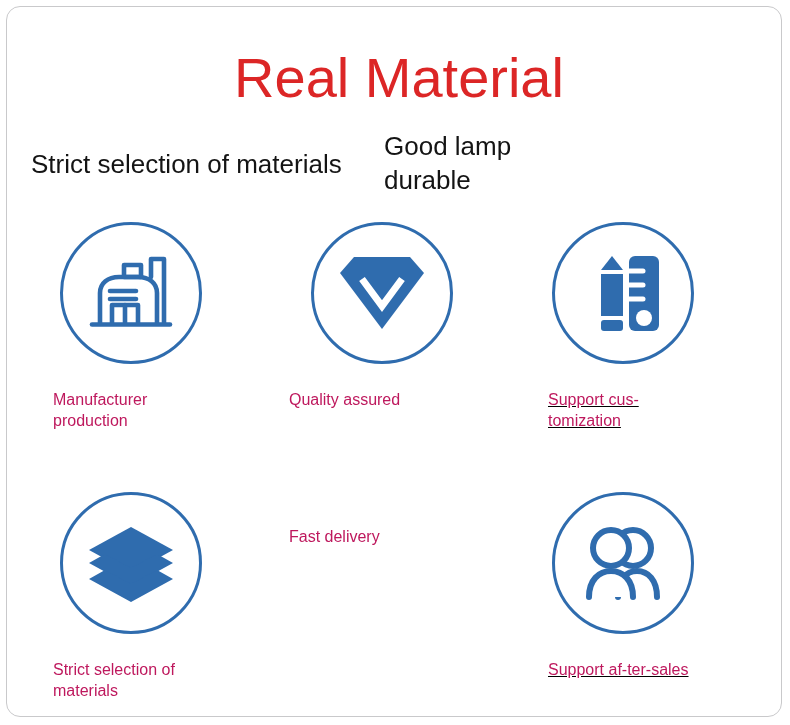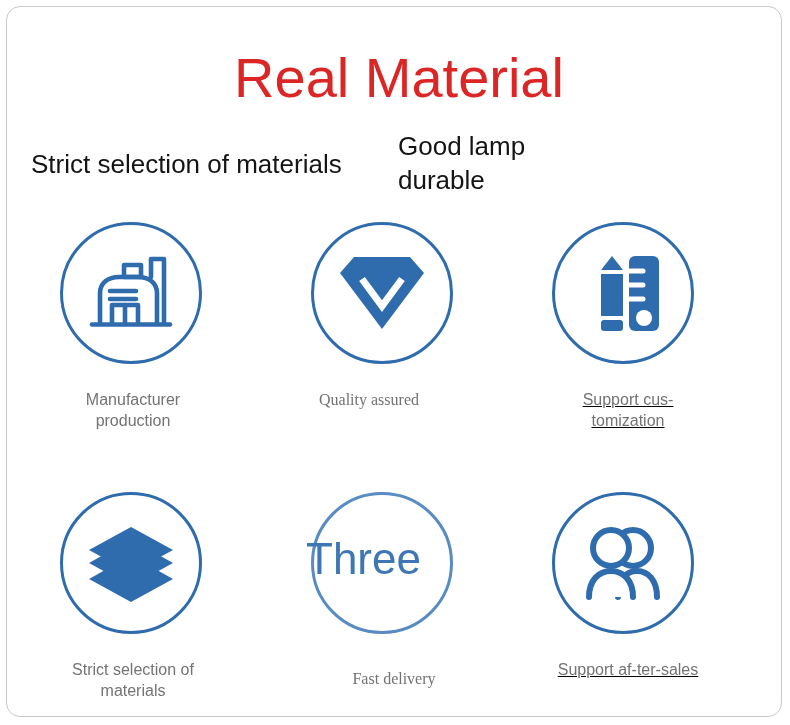--- a/index.html
+++ b/index.html
@@ -54,21 +54,21 @@
     left: 31px;
     top: 148px;
     color: #141414;
     font-size: 26px;
     line-height: 32px;
     white-space: nowrap;
   }
 
   .subtitle-right {
     position: absolute;
-    left: 398px;
+    left: 384px;
     top: 129px;
     width: 200px;
     color: #141414;
     font-size: 26px;
     line-height: 34px;
   }
 
   
   .grid {
     position: absolute;
@@ -103,35 +103,34 @@
     justify-content: center;
     position: relative;
   }
   .circle.soft {
     border-color: #4a82bd;
     border-width: 3px;
     opacity: 0.92;
   }
 
   .label {
-    color: #737373;
+    color: #be185d;
     font-size: 16px;
     line-height: 21px;
     margin-top: 25px;
     width: 160px;
-    text-align: center;
   }
   .label.big {
     font-size: 16px;
     line-height: 28px;
     margin-top: 31px;
     width: 210px;
   }
   .label.c1 { margin-left: -7px; }
-  .label.c2 { margin-left: -22px; font-family: Liberation Serif, serif; }
+  .label.c2 { margin-left: -22px; }
   .label.c3 { margin-left: -4px; }
 
   
   .circle-text {
     position: absolute;
     left: -8px;
     top: 38px;
     width: 160px;
     color: #2f6cae;
     font-size: 44px;
@@ -225,23 +224,20 @@
                 <path d="M4 40 L20 31 L46 45 L72 31 L88 40 L46 63 Z"></path>
                 <path d="M4 56 L20 47 L46 61 L72 47 L88 56 L46 79 Z"></path>
               </g>
             </svg>
           </span>
         </div>
         <div class="label c1">Strict selection of materials</div>
       </div>
 
       <div class="cell c2">
-        <div class="circle soft">
-          <span class="circle-text">Three</span>
-        </div>
         <div class="label big c2">Fast delivery</div>
       </div>
 
       <div class="cell c3">
         <div class="circle">
           <span>
             <svg width="88" height="76" viewBox="0 0 88 76">
               <g fill="none" stroke="#2f6cae" stroke-width="6" stroke-linecap="round">
                 <circle cx="54" cy="23" r="18"></circle>
                 <path d="M39 72 C39 55 47 46 58 46 C69 46 78 55 78 72"></path>

